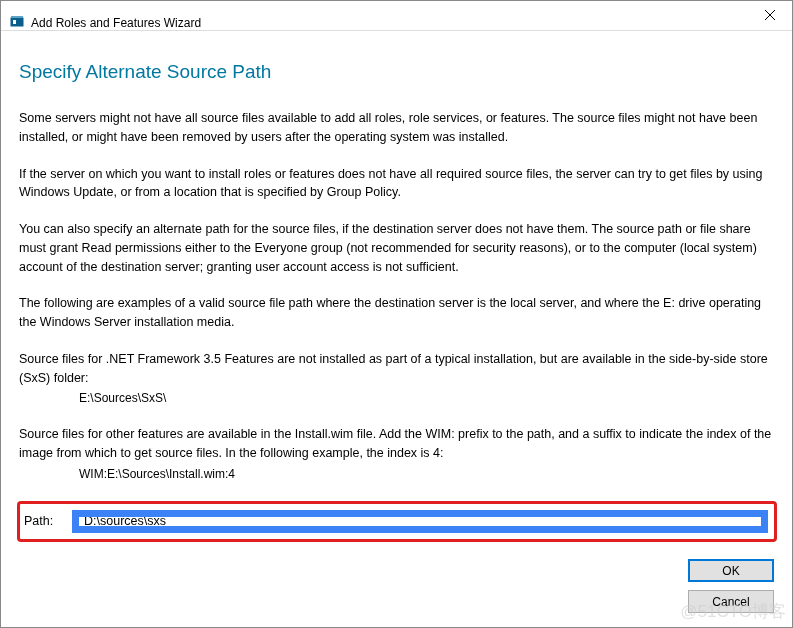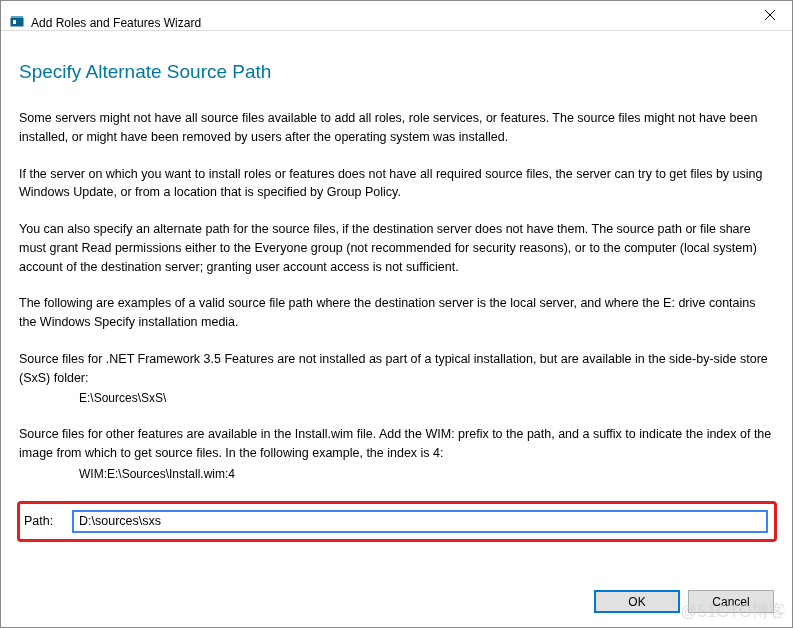--- a/index.html
+++ b/index.html
@@ -80,30 +80,31 @@
     .path-label {
       font-size: 12.5px;
       padding-left: 4px;
       width: 44px;
     }
     .path-input {
       flex: 1;
       height: 23px;
       font-size: 12.5px;
       font-family: inherit;
-      border: 2px solid #3b82f6;
+      border: 7px solid #3b82f6;
       padding: 2px 5px;
       outline: none;
     }
     .button-row {
       position: absolute;
       right: 18px;
       bottom: 14px;
       display: flex;
       gap: 8px;
+      flex-direction: column;
     }
     .btn {
       width: 86px;
       height: 23px;
       font-size: 12px;
       font-family: inherit;
       border: 1px solid #adadad;
       background: #e1e1e1;
       cursor: pointer;
     }
@@ -136,21 +137,21 @@
     </svg>
   </div>
 </div>
 
 <div class="content">
   <div class="heading">Specify Alternate Source Path</div>
 
   <div class="para">Some servers might not have all source files available to add all roles, role services, or features. The source files might not have been installed, or might have been removed by users after the operating system was installed.</div>
   <div class="para">If the server on which you want to install roles or features does not have all required source files, the server can try to get files by using Windows Update, or from a location that is specified by Group Policy.</div>
   <div class="para">You can also specify an alternate path for the source files, if the destination server does not have them. The source path or file share must grant Read permissions either to the Everyone group (not recommended for security reasons), or to the computer (local system) account of the destination server; granting user account access is not sufficient.</div>
-  <div class="para">The following are examples of a valid source file path where the destination server is the local server, and where the E: drive contains the Windows Specify installation media.</div>
+  <div class="para">The following are examples of a valid source file path where the destination server is the local server, and where the E: drive operating the Windows Server installation media.</div>
 
   <div class="para">Source files for .NET Framework 3.5 Features are not installed as part of a typical installation, but are available in the side-by-side store (SxS) folder:</div>
   <div class="indent">E:\Sources\SxS\</div>
 
   <div class="para">Source files for other features are available in the Install.wim file. Add the WIM: prefix to the path, and a suffix to indicate the index of the image from which to get source files. In the following example, the index is 4:</div>
   <div class="indent">WIM:E:\Sources\Install.wim:4</div>
 
   <div class="path-row">
     <span class="path-label">Path:</span>
     <input class="path-input" type="text" value="D:\sources\sxs" style="">

